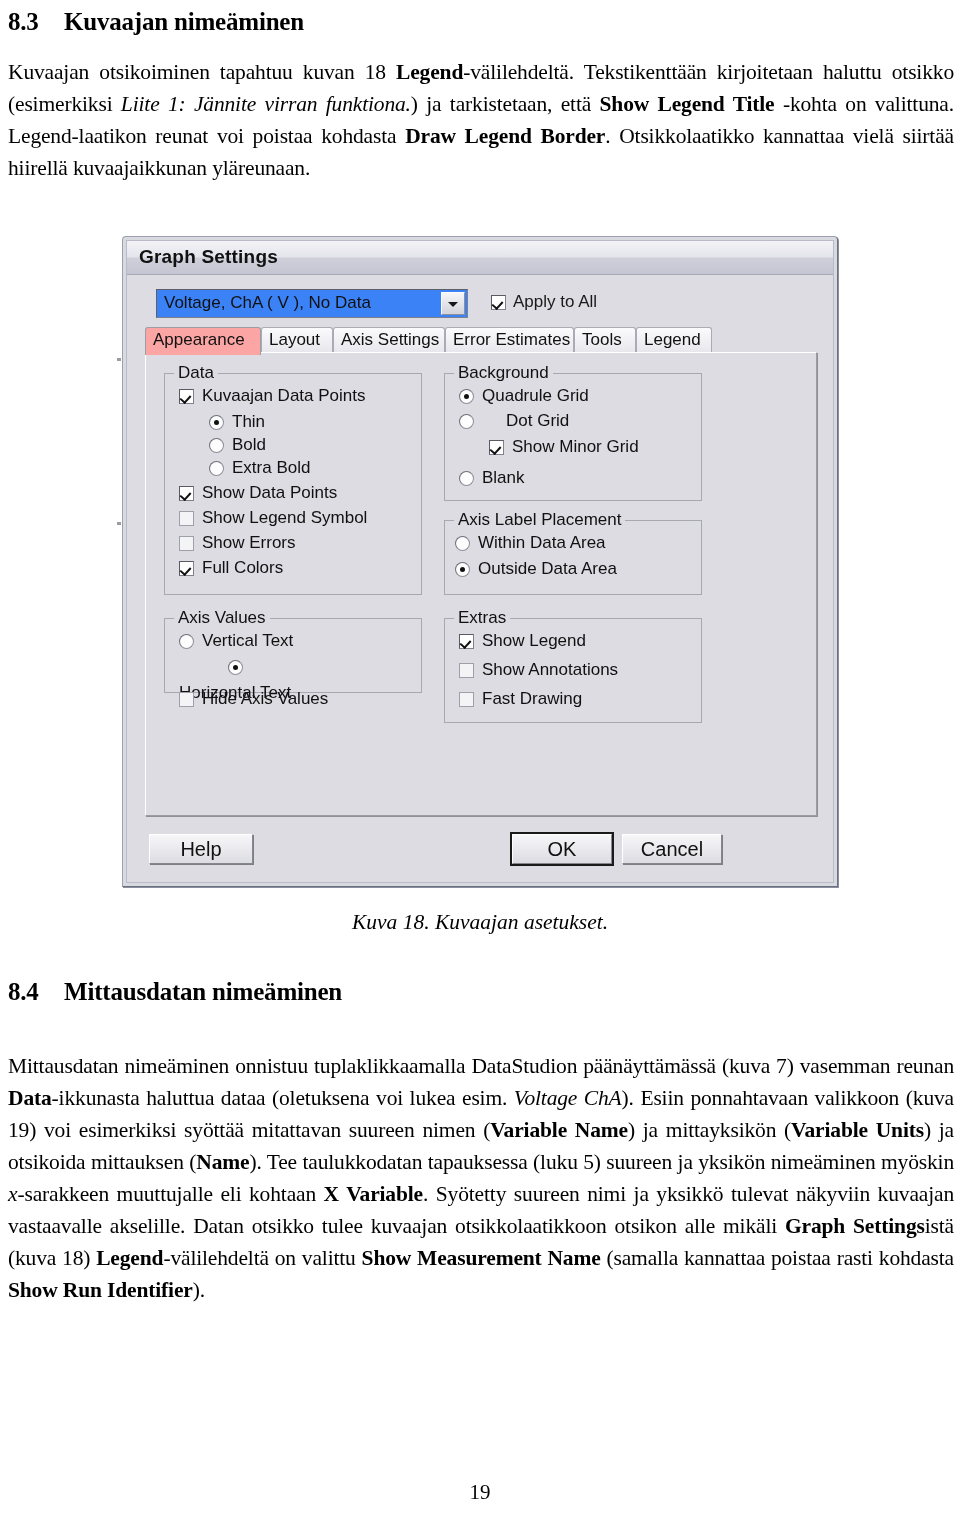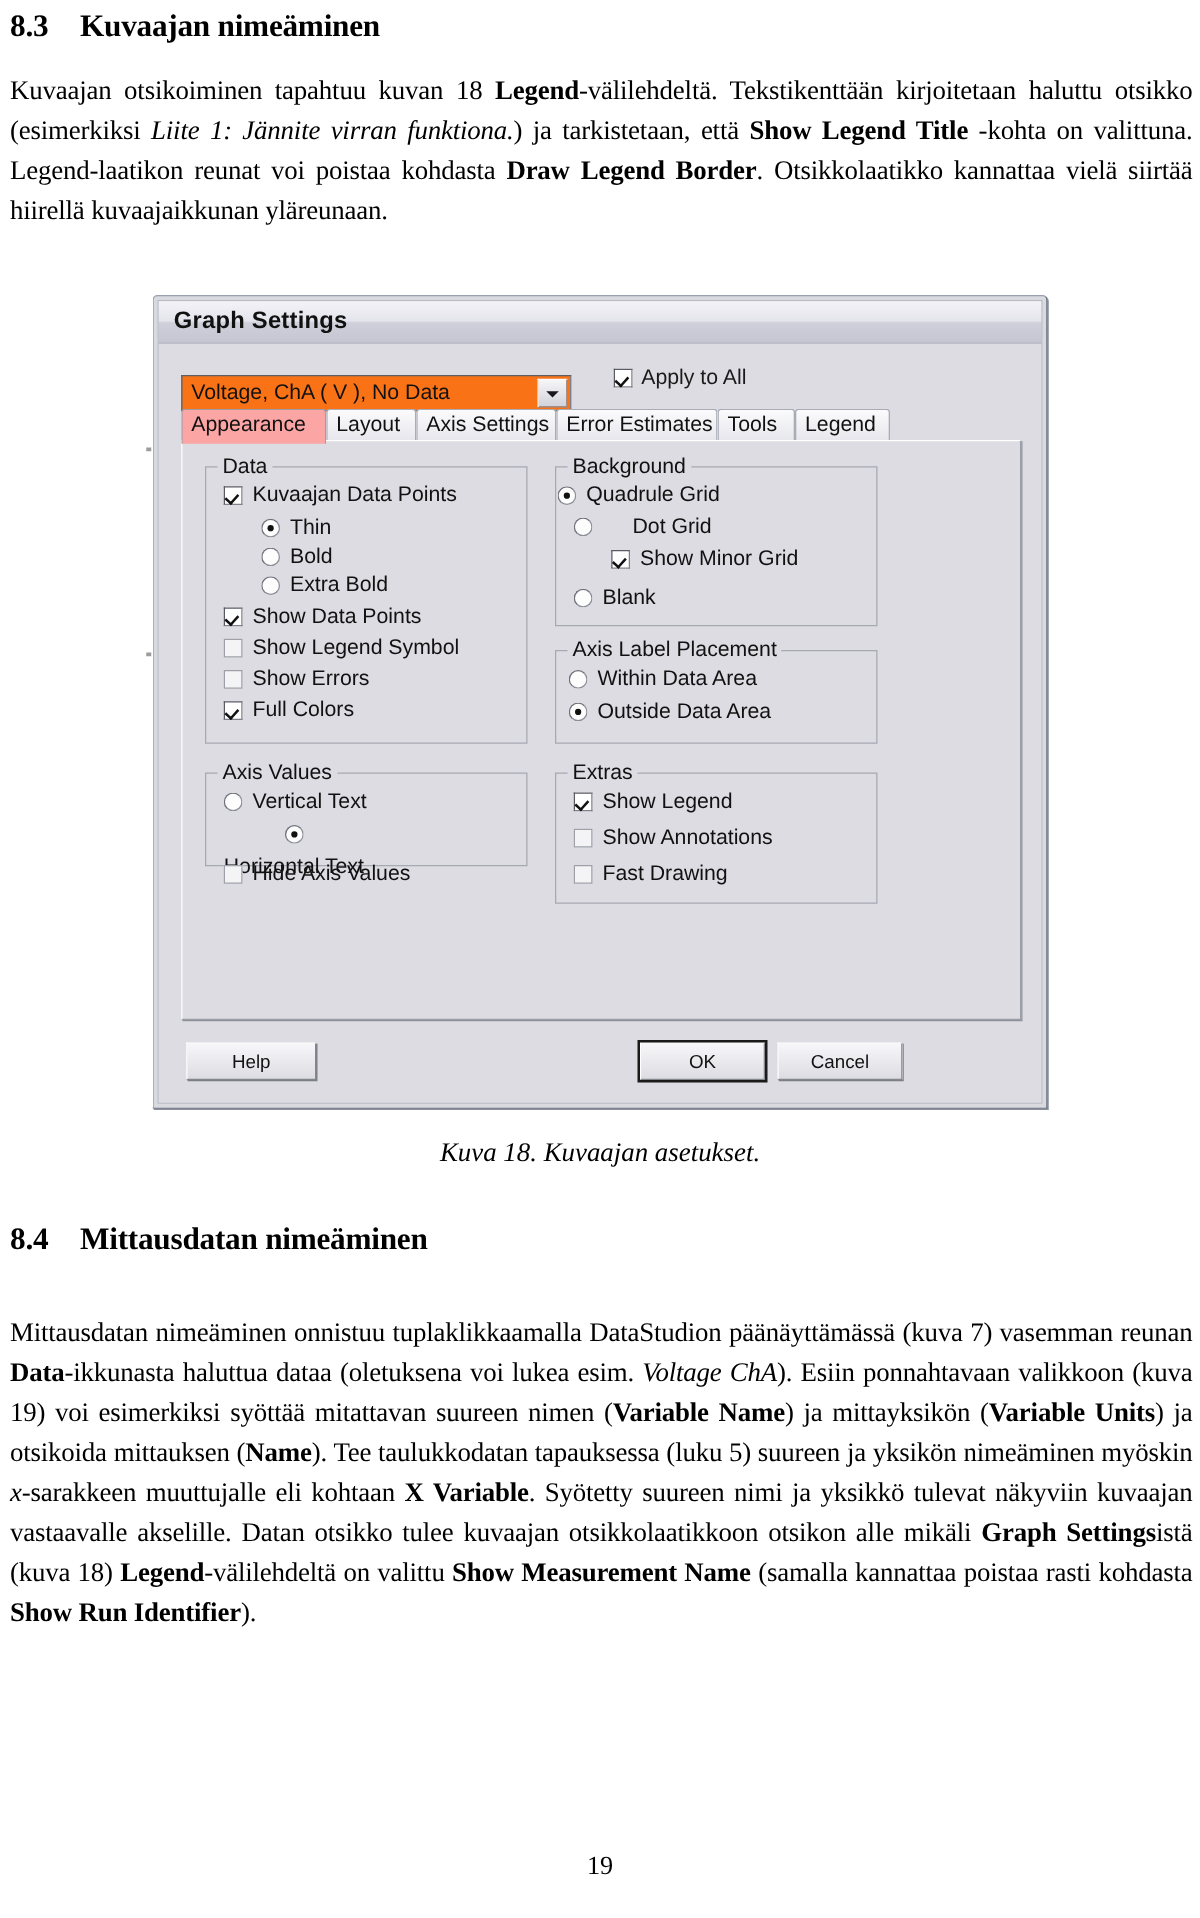--- a/index.html
+++ b/index.html
@@ -122,30 +122,29 @@
 
   .dlg-client {
     position: absolute;
     left: 0; top: 34px; right: 0; bottom: 0;
     background: #dcdce2;
   }
 
   
   .combo {
     position: absolute;
-    left: 18px;
+    left: 29px;
     top: 14px;
     width: 312px;
     height: 29px;
-    background: #f97316;
+    background: #3b82f6;
     border: 1px solid #7e808c;
     border-top-color: #5c5e68;
     border-left-color: #5c5e68;
     box-sizing: border-box;
-    margin-top: 11px;
   }
   .combo .combo-text {
     position: absolute;
     left: 7px;
     top: 3px;
     font-size: 17px;
     white-space: nowrap;
     color: #111;
   }
   .combo .combo-btn {
@@ -294,21 +293,21 @@
   }
 
   
   .btn {
     position: absolute;
     background: linear-gradient(to bottom, #f7f7fa, #dcdce2);
     border: 1px solid #ffffff;
     border-right-color: #85878f;
     border-bottom-color: #85878f;
     box-sizing: border-box;
-    font-size: 15px;
+    font-size: 20px;
     display: flex;
     align-items: center;
     justify-content: center;
     color: #111;
     box-shadow: 1px 1px 0 #7d7f88;
     text-align: right;
   }
   .btn.default {
     outline: 2px solid #1a1a1a;
     outline-offset: 0px;
@@ -398,21 +397,21 @@
               </div>
               <div class="opt" style="left:14px; top:184px;">
                 <span class="cb checked"></span>
                 <span>Full Colors</span>
               </div>
             </div>
 
             <div class="group" style="left:298px; top:20px; width:258px; height:128px;">
               <span class="glabel">Background</span>
 
-              <div class="opt" style="left:1px; top:12px;">
+              <div class="opt" style="left:14px; top:12px;">
                 <span class="rb checked"></span>
                 <span>Quadrule Grid</span>
               </div>
               <div class="opt" style="left:14px; top:37px;gap:32px;">
                 <span class="rb"></span>
                 <span>Dot Grid</span>
               </div>
               <div class="opt" style="left:44px; top:63px;">
                 <span class="cb checked"></span>
                 <span>Show Minor Grid</span>

